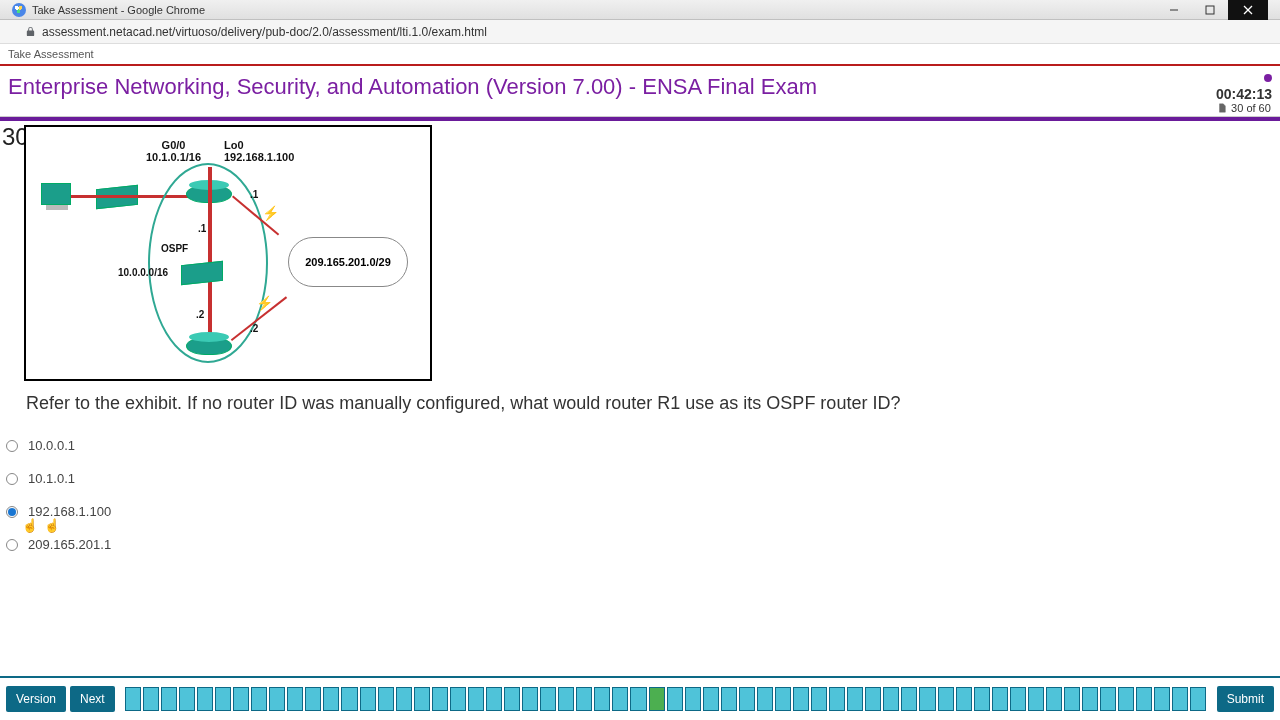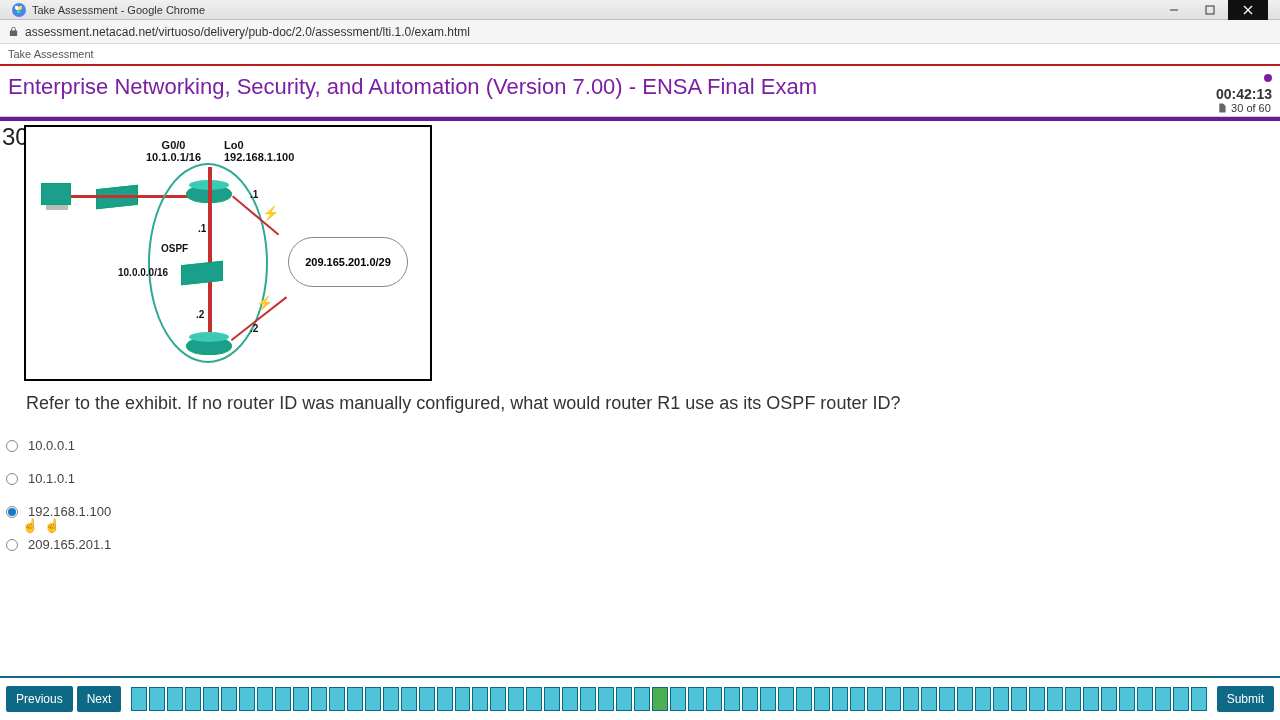--- a/index.html
+++ b/index.html
@@ -7,21 +7,21 @@
 
 .title-bar { height: 20px; background: linear-gradient(#f0f0f0, #e0e0e0); border-bottom: 1px solid #c0c0c0; display: flex; align-items: center; padding: 0 12px; }
 .title-bar .favicon { width: 14px; height: 14px; background: #4a86e8; border-radius: 50%; margin-right: 6px; position: relative; }
 .title-bar .favicon::after { content: ""; position: absolute; inset: 2px 3px 3px 2px; background: radial-gradient(circle at 30% 30%, #fff 0 2px, transparent 2px), radial-gradient(circle at 70% 30%, #ffd54f 0 2px, transparent 2px), radial-gradient(circle at 50% 70%, #4ade80 0 2px, transparent 2px); }
 .title-bar .title-text { font-size: 11px; color: #333; flex: 1; }
 .win-controls { display: flex; }
 .win-btn { width: 36px; height: 20px; display: flex; align-items: center; justify-content: center; font-size: 10px; color: #333; cursor: pointer; }
 .win-btn.close { background: #111; color: #fff; width: 40px; }
 .win-btn svg { width: 10px; height: 10px; }
 
-.url-bar { height: 24px; background: #f5f5f5; border-bottom: 1px solid #ddd; display: flex; align-items: center; padding: 0 8px; }
+.url-bar { height: 24px; background: #f5f5f5; border-bottom: 1px solid #ddd; display: flex; align-items: center; padding: 0 25px; }
 .lock-icon { margin-right: 6px; color: #5f6368; }
 .url-text { font-size: 12px; color: #333; }
 
 .page-header { background: #fff; border-bottom: 1px solid #ccc; }
 .breadcrumb { font-size: 11px; color: #555; padding: 4px 8px; border-bottom: 2px solid #b91c1c; }
 .exam-header { display: flex; align-items: flex-start; padding: 8px 8px 2px; }
 .exam-title { color: #7b1fa2; font-size: 22px; font-weight: 400; flex: 1; }
 .timer-block { text-align: right; font-size: 11px; color: #333; }
 .timer-dot { width: 8px; height: 8px; background: #7b1fa2; border-radius: 50%; display: inline-block; margin-bottom: 2px; }
 .timer-time { font-weight: bold; font-size: 14px; }
@@ -174,21 +174,21 @@
       </div>
     </div>
     <div class="opt">
       <span class="radio"></span>
       <span>209.165.201.1</span>
     </div>
   </div>
 </div>
 
 <div class="footer-bar">
-  <button class="nav-btn">Previous</button>
+  <button class="nav-btn">Version</button>
   <button class="nav-btn">Next</button>
   <div class="progress-cells" id="progress-cells">
       <div class="cell"></div>
       <div class="cell"></div>
       <div class="cell"></div>
       <div class="cell"></div>
       <div class="cell"></div>
       <div class="cell"></div>
       <div class="cell"></div>
       <div class="cell"></div>

